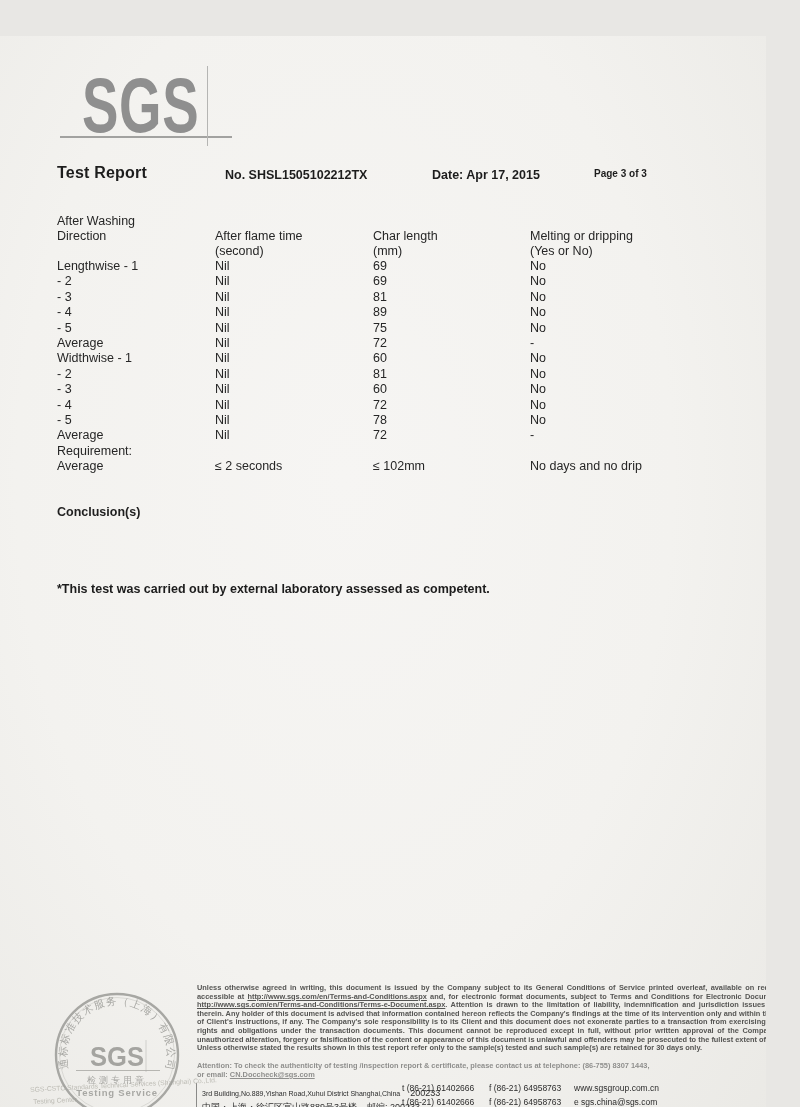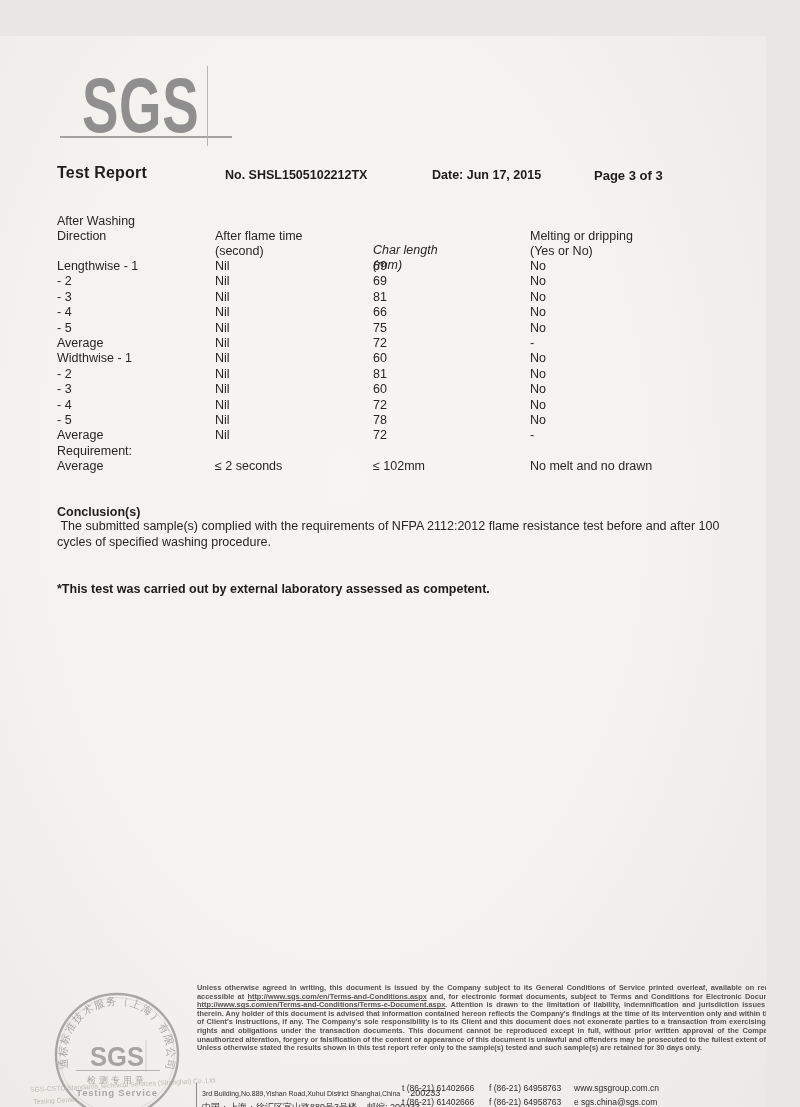--- a/index.html
+++ b/index.html
@@ -10,25 +10,25 @@
   }
   .abs{position:absolute;}
   
   .logo{left:82px;top:30px;font-size:78px;font-weight:700;color:#8f8f8f;line-height:1;letter-spacing:1px;transform:scaleX(.70);transform-origin:left top;}
   .logo-underline{left:60px;top:100px;width:172px;height:2px;background:#a2a2a0;}
   .logo-vline{left:207px;top:30px;width:1px;height:80px;background:#b5b5b3;}
   
   .h-title{left:57px;top:128px;font-size:16px;font-weight:700;color:#1d1d1d;letter-spacing:.2px;}
   .h-no{left:225px;top:132px;font-size:12.5px;font-weight:700;color:#1d1d1d;}
   .h-date{left:432px;top:132px;font-size:12.5px;font-weight:700;color:#1d1d1d;}
-  .h-page{left:594px;top:132px;font-size:13px;font-weight:700;color:#1d1d1d;}
+  .h-page{left:594px;top:132px;font-size:10px;font-weight:700;color:#1d1d1d;}
   
   .sec-label{left:57px;top:178px;font-size:12.5px;color:#262626;}
   .th{font-size:12.5px;line-height:15.4px;color:#262626;}
-  .th1{left:57px;top:193px;} .th2{left:215px;top:193px;} .th3{left:373px;top:207px;font-style:italic;} .th4{left:530px;top:193px;}
+  .th1{left:57px;top:193px;} .th2{left:215px;top:193px;} .th3{left:373px;top:193px;} .th4{left:530px;top:193px;}
   .t-rows{left:57px;top:223px;width:700px;}
   .t-row{position:relative;height:15.42px;font-size:12.5px;line-height:15.42px;color:#262626;white-space:nowrap;}
   .t-row .c{position:absolute;top:0;}
   .c1{left:0;} .c2{left:158px;text-align:right;} .c3{left:316px;} .c4{left:473px;}
   
   .concl-h{left:57px;top:469px;font-size:12.5px;font-weight:700;color:#1f1f1f;}
   .concl-p{left:57px;top:482px;width:700px;font-size:12.5px;line-height:16px;color:#262626;white-space:pre-wrap;}
   .extnote{left:57px;top:546px;font-size:12.5px;font-weight:700;color:#1c1c1c;}
   .endrep{left:57px;top:595px;width:680px;text-align:center;font-size:12.5px;color:#262626;}
   
@@ -56,21 +56,21 @@
 <body>
 
 <div class="page">
 
   <div class="abs logo">SGS</div>
   <div class="abs logo-underline"></div>
   <div class="abs logo-vline"></div>
 
   <div class="abs h-title">Test Report</div>
   <div class="abs h-no">No. SHSL1505102212TX</div>
-  <div class="abs h-date">Date: Jun 17, 2015</div>
+  <div class="abs h-date">Date: Apr 17, 2015</div>
   <div class="abs h-page">Page 3 of 3</div>
 
   <div class="abs sec-label">After Washing</div>
 
   <div class="abs th th1">
     <div>Direction</div>
   </div>
   <div class="abs th th2">
     <div>After flame time</div>
     <div>(second)</div>
@@ -99,21 +99,21 @@
       </div>
       <div class="t-row">
         <span class="c c1">- 3</span>
         <span class="c c2">Nil</span>
         <span class="c c3">81</span>
         <span class="c c4">No</span>
       </div>
       <div class="t-row">
         <span class="c c1">- 4</span>
         <span class="c c2">Nil</span>
-        <span class="c c3">66</span>
+        <span class="c c3">89</span>
         <span class="c c4">No</span>
       </div>
       <div class="t-row">
         <span class="c c1">- 5</span>
         <span class="c c2">Nil</span>
         <span class="c c3">75</span>
         <span class="c c4">No</span>
       </div>
       <div class="t-row">
         <span class="c c1">Average</span>
@@ -160,29 +160,32 @@
       <div class="t-row">
         <span class="c c1">Requirement:</span>
         <span class="c c2"></span>
         <span class="c c3"></span>
         <span class="c c4"></span>
       </div>
       <div class="t-row">
         <span class="c c1">Average</span>
         <span class="c c2">≤ 2 seconds</span>
         <span class="c c3">≤ 102mm</span>
-        <span class="c c4">No melt and no drawn</span>
+        <span class="c c4">No days and no drip</span>
       </div>
     </div>
 
   <div class="abs concl-h">Conclusion(s)</div>
-  <div class="abs concl-p"> The submitted sample(s) complied with the requirements of NFPA 2112:2012 flame resistance test before and after 100 cycles of specified washing procedure.</div>
   <div class="abs extnote">*This test was carried out by external laboratory assessed as competent.</div>
 
   <div class="abs legal">Unless otherwise agreed in writing, this document is issued by the Company subject to its General Conditions of Service printed overleaf, available on request or accessible at <span class="u">http://www.sgs.com/en/Terms-and-Conditions.aspx</span> and, for electronic format documents, subject to Terms and Conditions for Electronic Documents at <span class="u">http://www.sgs.com/en/Terms-and-Conditions/Terms-e-Document.aspx</span>. Attention is drawn to the limitation of liability, indemnification and jurisdiction issues defined therein. Any holder of this document is advised that information contained hereon reflects the Company's findings at the time of its intervention only and within the limits of Client's instructions, if any. The Company's sole responsibility is to its Client and this document does not exonerate parties to a transaction from exercising all their rights and obligations under the transaction documents. This document cannot be reproduced except in full, without prior written approval of the Company. Any unauthorized alteration, forgery or falsification of the content or appearance of this document is unlawful and offenders may be prosecuted to the fullest extent of the law. Unless otherwise stated the results shown in this test report refer only to the sample(s) tested and such sample(s) are retained for 30 days only.</div>
+  <div class="abs attn">
+    <div>Attention: To check the authenticity of testing /inspection report &amp; certificate, please contact us at telephone: (86-755) 8307 1443,</div>
+    <div>or email: <span class="u">CN.Doccheck@sgs.com</span></div>
+  </div>
 
   <div class="abs addr-vline"></div>
   <div class="abs addr">
     <div class="addr-row">
       <span class="a-name-en">3rd Building,No.889,Yishan Road,Xuhui District Shanghai,China</span><span class="a-zip">200233</span>
       <span class="a-tel">t (86-21) 61402666</span>
       <span class="a-fax">f (86-21) 64958763</span>
       <span class="a-web">www.sgsgroup.com.cn</span>
     </div>
     <div class="addr-row">

